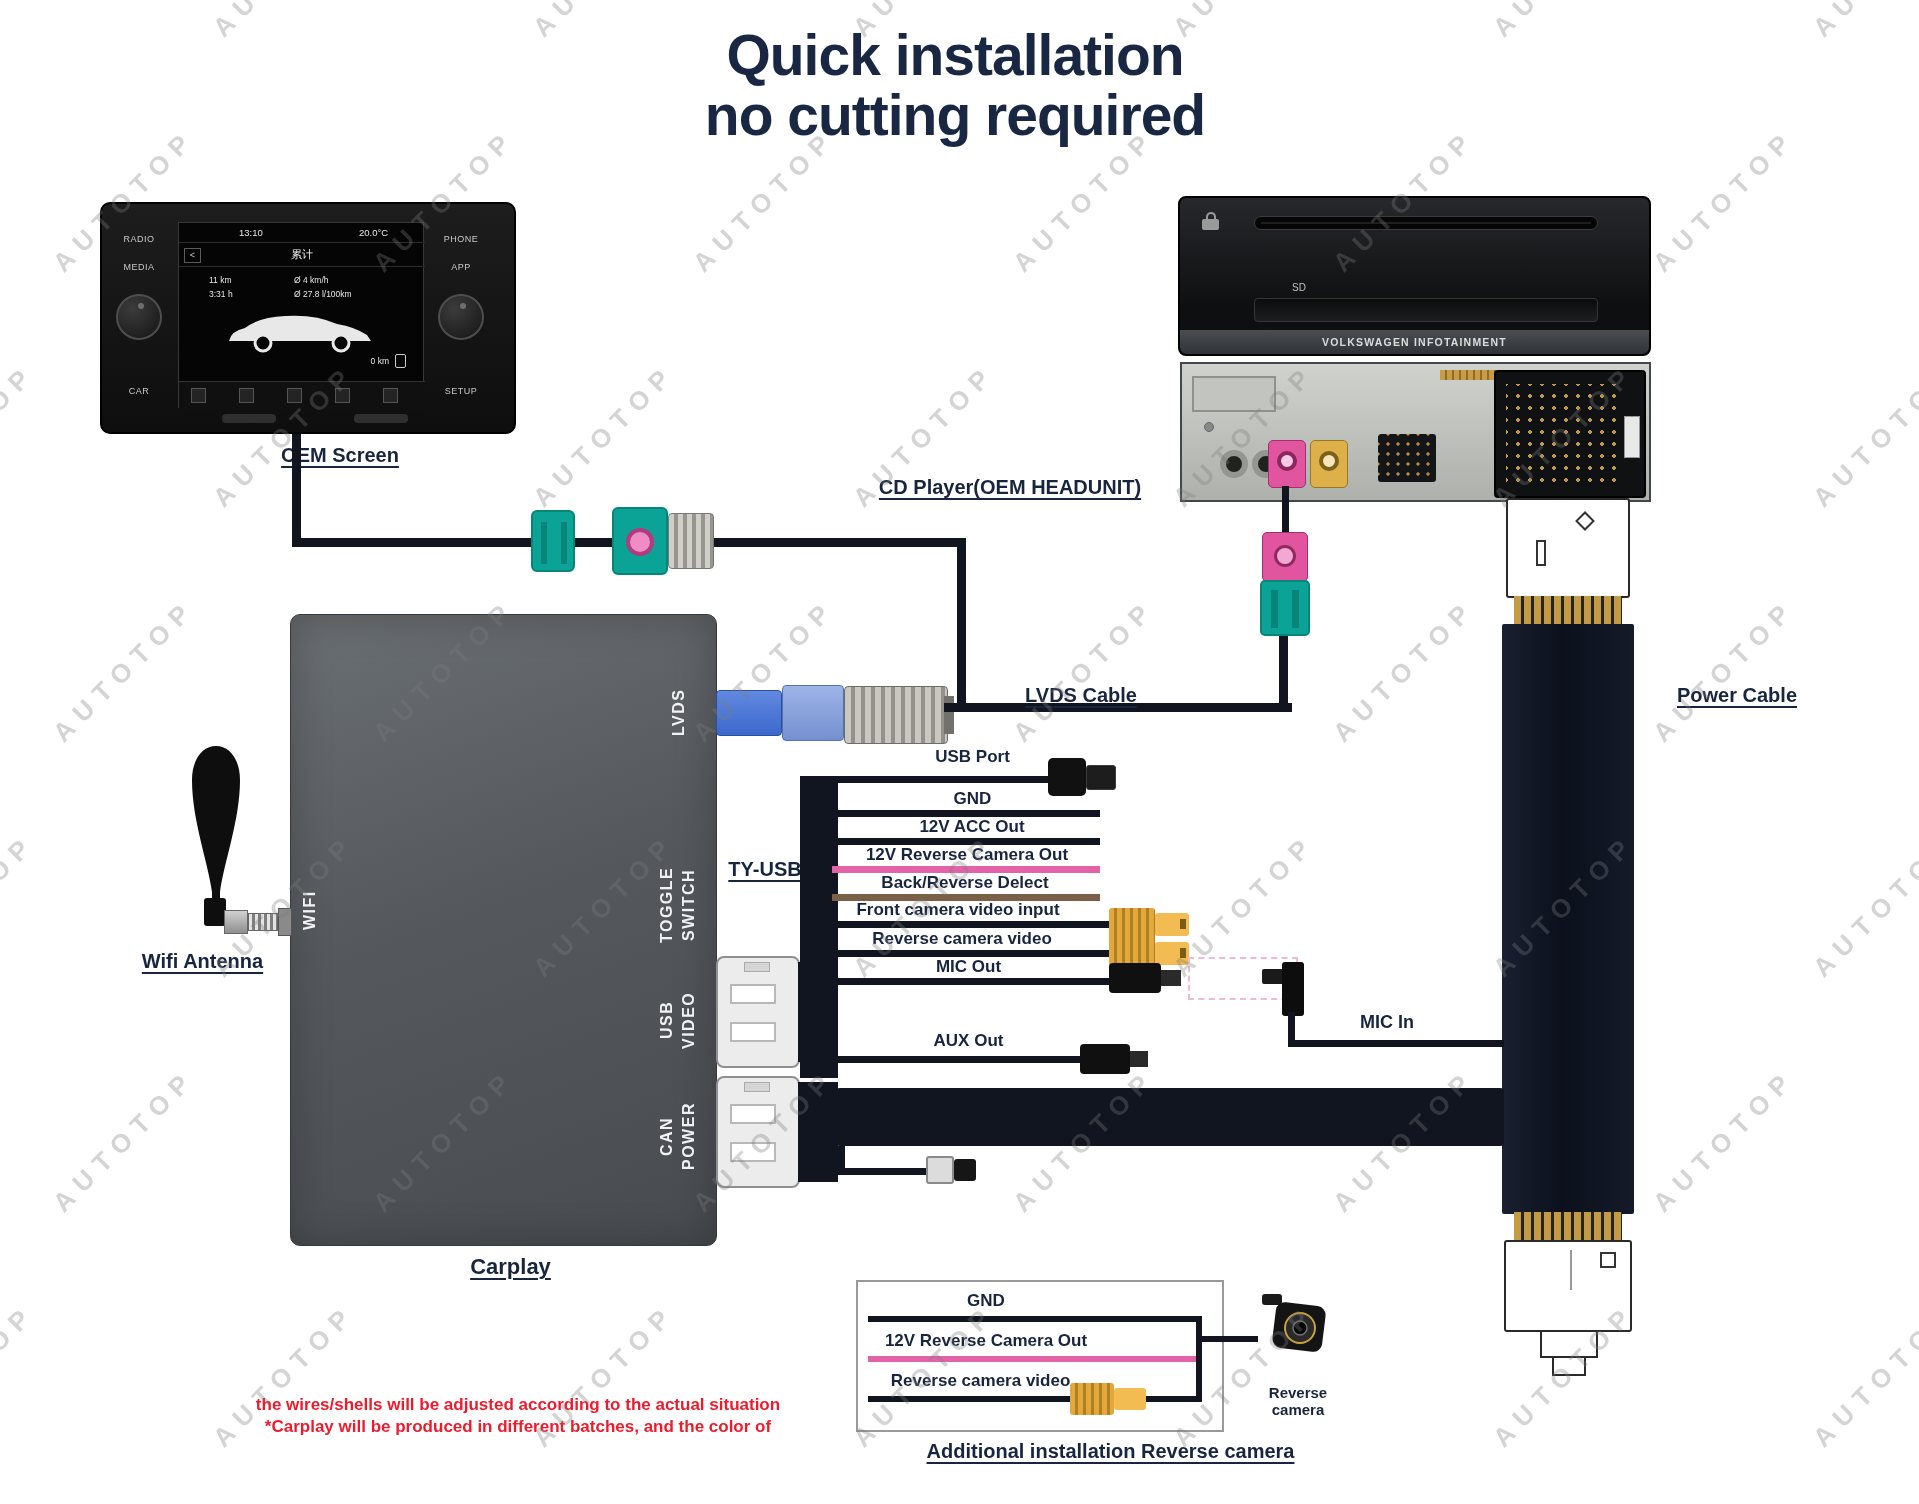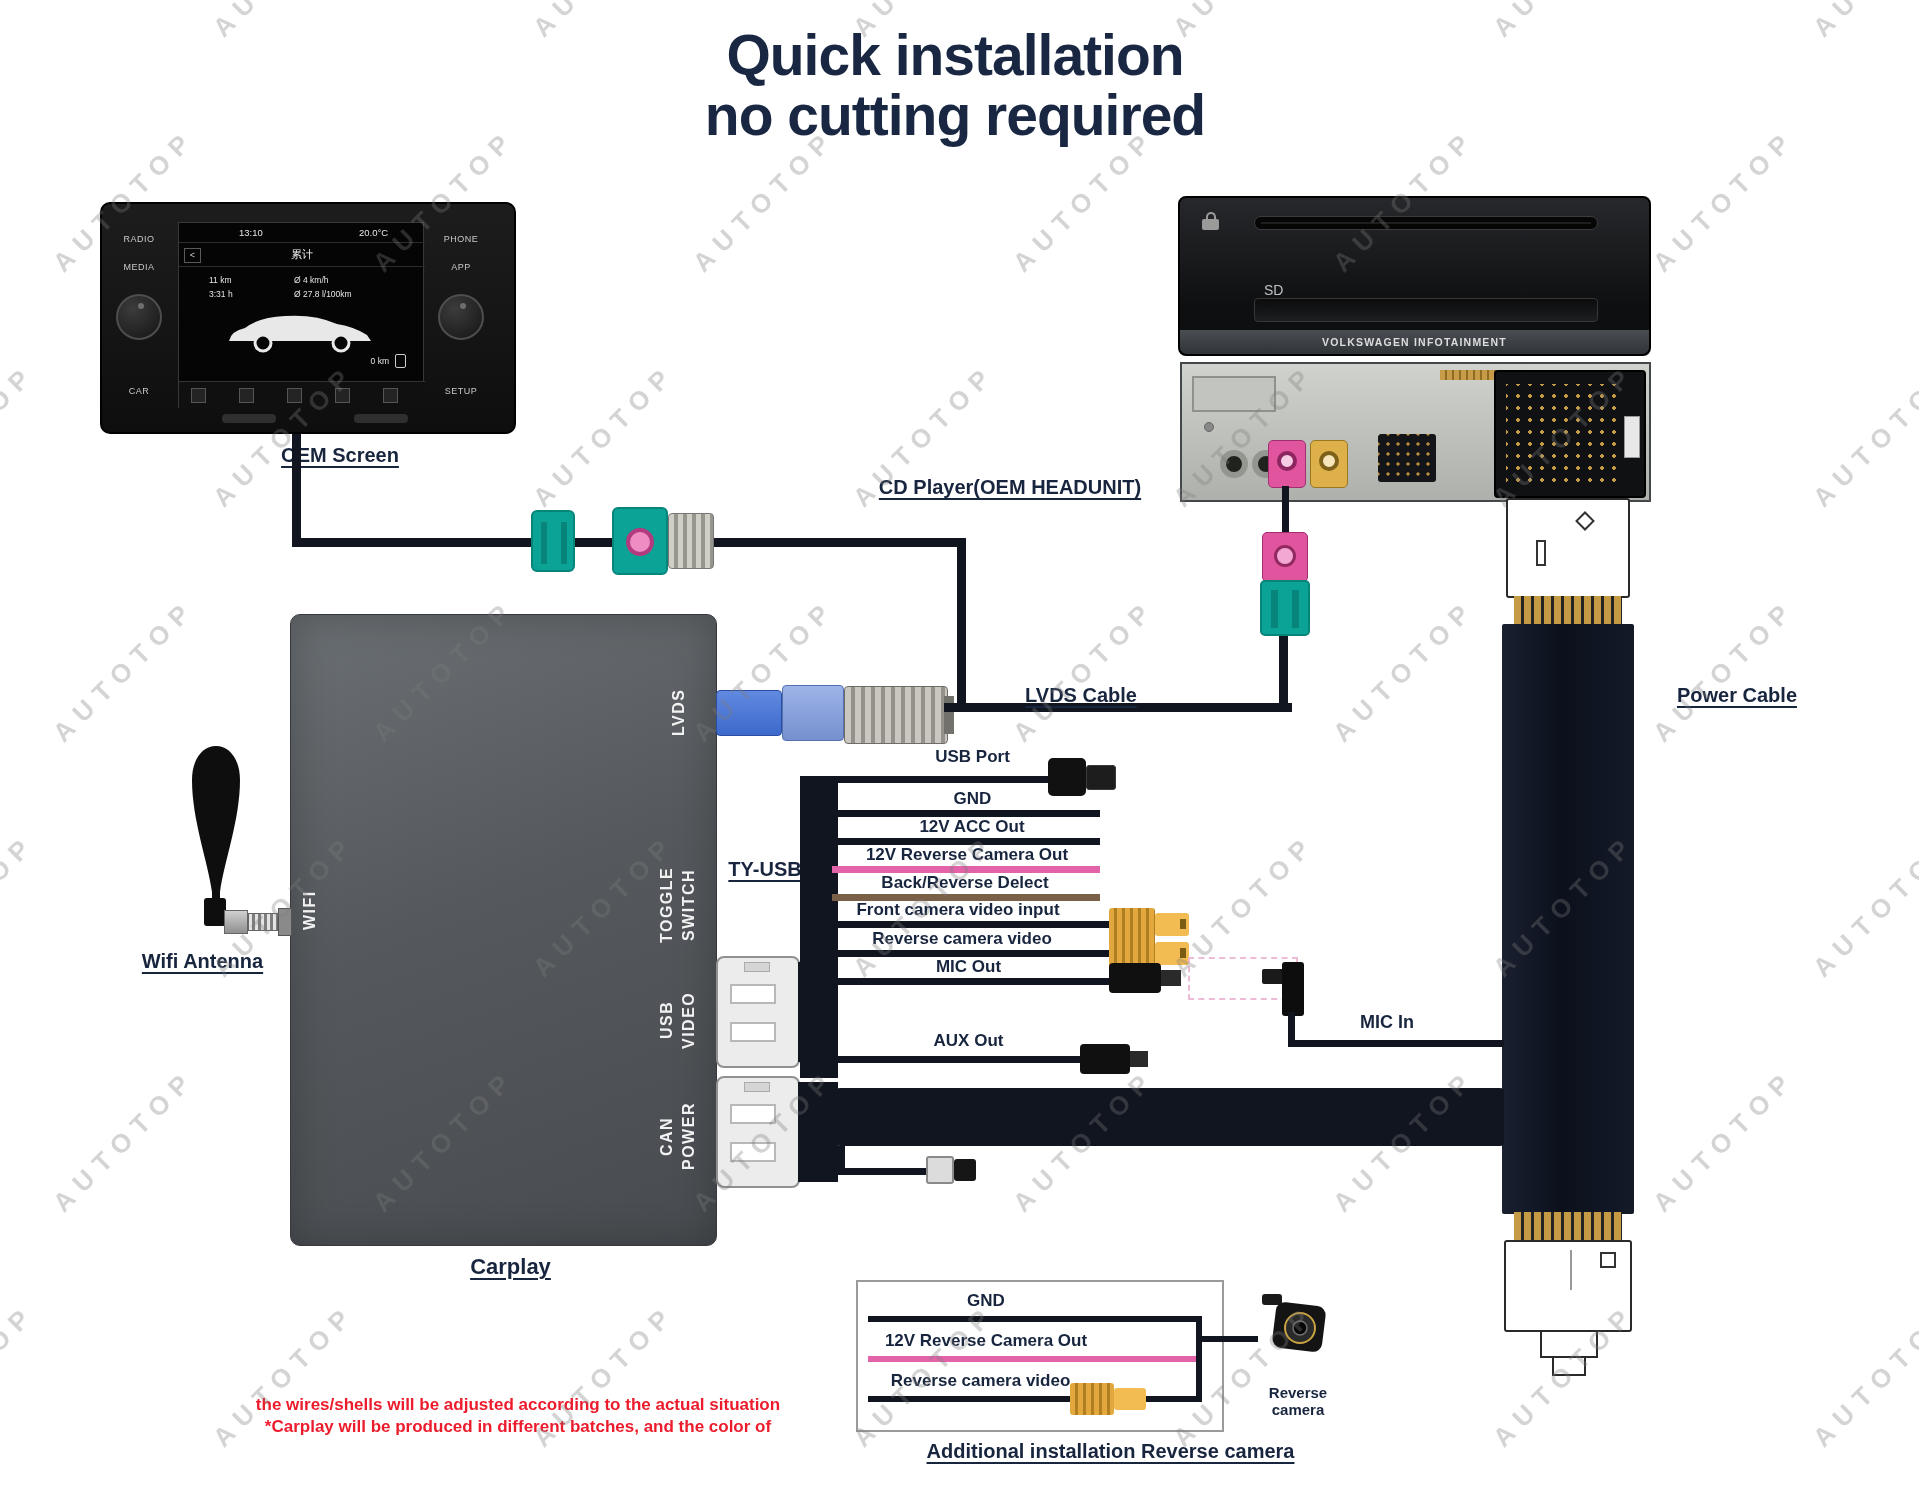--- a/index.html
+++ b/index.html
@@ -106,21 +106,21 @@
   <div class="lbl sec" style="left:981px;top:684px;width:200px">LVDS Cable</div>
 
   <div class="abs" style="left:1178px;top:196px;width:473px;height:160px;background:linear-gradient(#26282b,#0e0f11 70%);border:2px solid #000;border-radius:8px">
     <div class="abs" style="left:22px;top:14px;width:18px;height:18px">
       <div class="abs" style="left:4px;top:0;width:10px;height:9px;border:2px solid #9a9a9a;border-bottom:none;border-radius:5px 5px 0 0"></div>
       <div class="abs" style="left:0;top:7px;width:17px;height:11px;background:#9a9a9a;border-radius:2px"></div>
     </div>
     <div class="abs" style="left:74px;top:18px;width:344px;height:14px;background:#060606;border:1px solid #3c3c3c;border-radius:7px">
       <div class="abs" style="left:6px;top:5px;width:330px;height:2px;background:#1e1e1e"></div>
     </div>
-    <div class="abs" style="left:84px;top:84px;width:30px;font-size:14px;color:#c0c0c0">SD</div>
+    <div class="abs" style="left:112px;top:84px;width:30px;font-size:10px;color:#c0c0c0">SD</div>
     <div class="abs" style="left:74px;top:100px;width:344px;height:24px;background:linear-gradient(#0c0c0c,#1c1e20);border:1px solid #35363a;border-radius:4px"></div>
     <div class="abs" style="left:0;top:132px;width:469px;height:24px;background:linear-gradient(#4a4e52,#303438);color:#dcdcdc;font-size:10.5px;letter-spacing:1.2px;text-align:center;line-height:24px;border-radius:0 0 7px 7px;font-weight:bold">VOLKSWAGEN INFOTAINMENT</div>
   </div>
   <div class="lbl sec" style="left:850px;top:476px;width:320px">CD Player(OEM HEADUNIT)</div>
 
   <div class="abs" style="left:1180px;top:362px;width:471px;height:140px;background:linear-gradient(#d0d3cd,#aeb1ab);border:2px solid #44474a">
     <div class="abs" style="left:10px;top:12px;width:84px;height:36px;border:2px solid #8f928c;background:#c2c5bf"></div>
     <div class="abs" style="left:22px;top:58px;width:10px;height:10px;border-radius:50%;background:#888;border:1px solid #666"></div>
     <div class="abs" style="left:38px;top:86px;width:28px;height:28px;border-radius:50%;background:#20221d;border:6px solid #94978f"></div>
     <div class="abs" style="left:70px;top:86px;width:28px;height:28px;border-radius:50%;background:#20221d;border:6px solid #94978f"></div>

